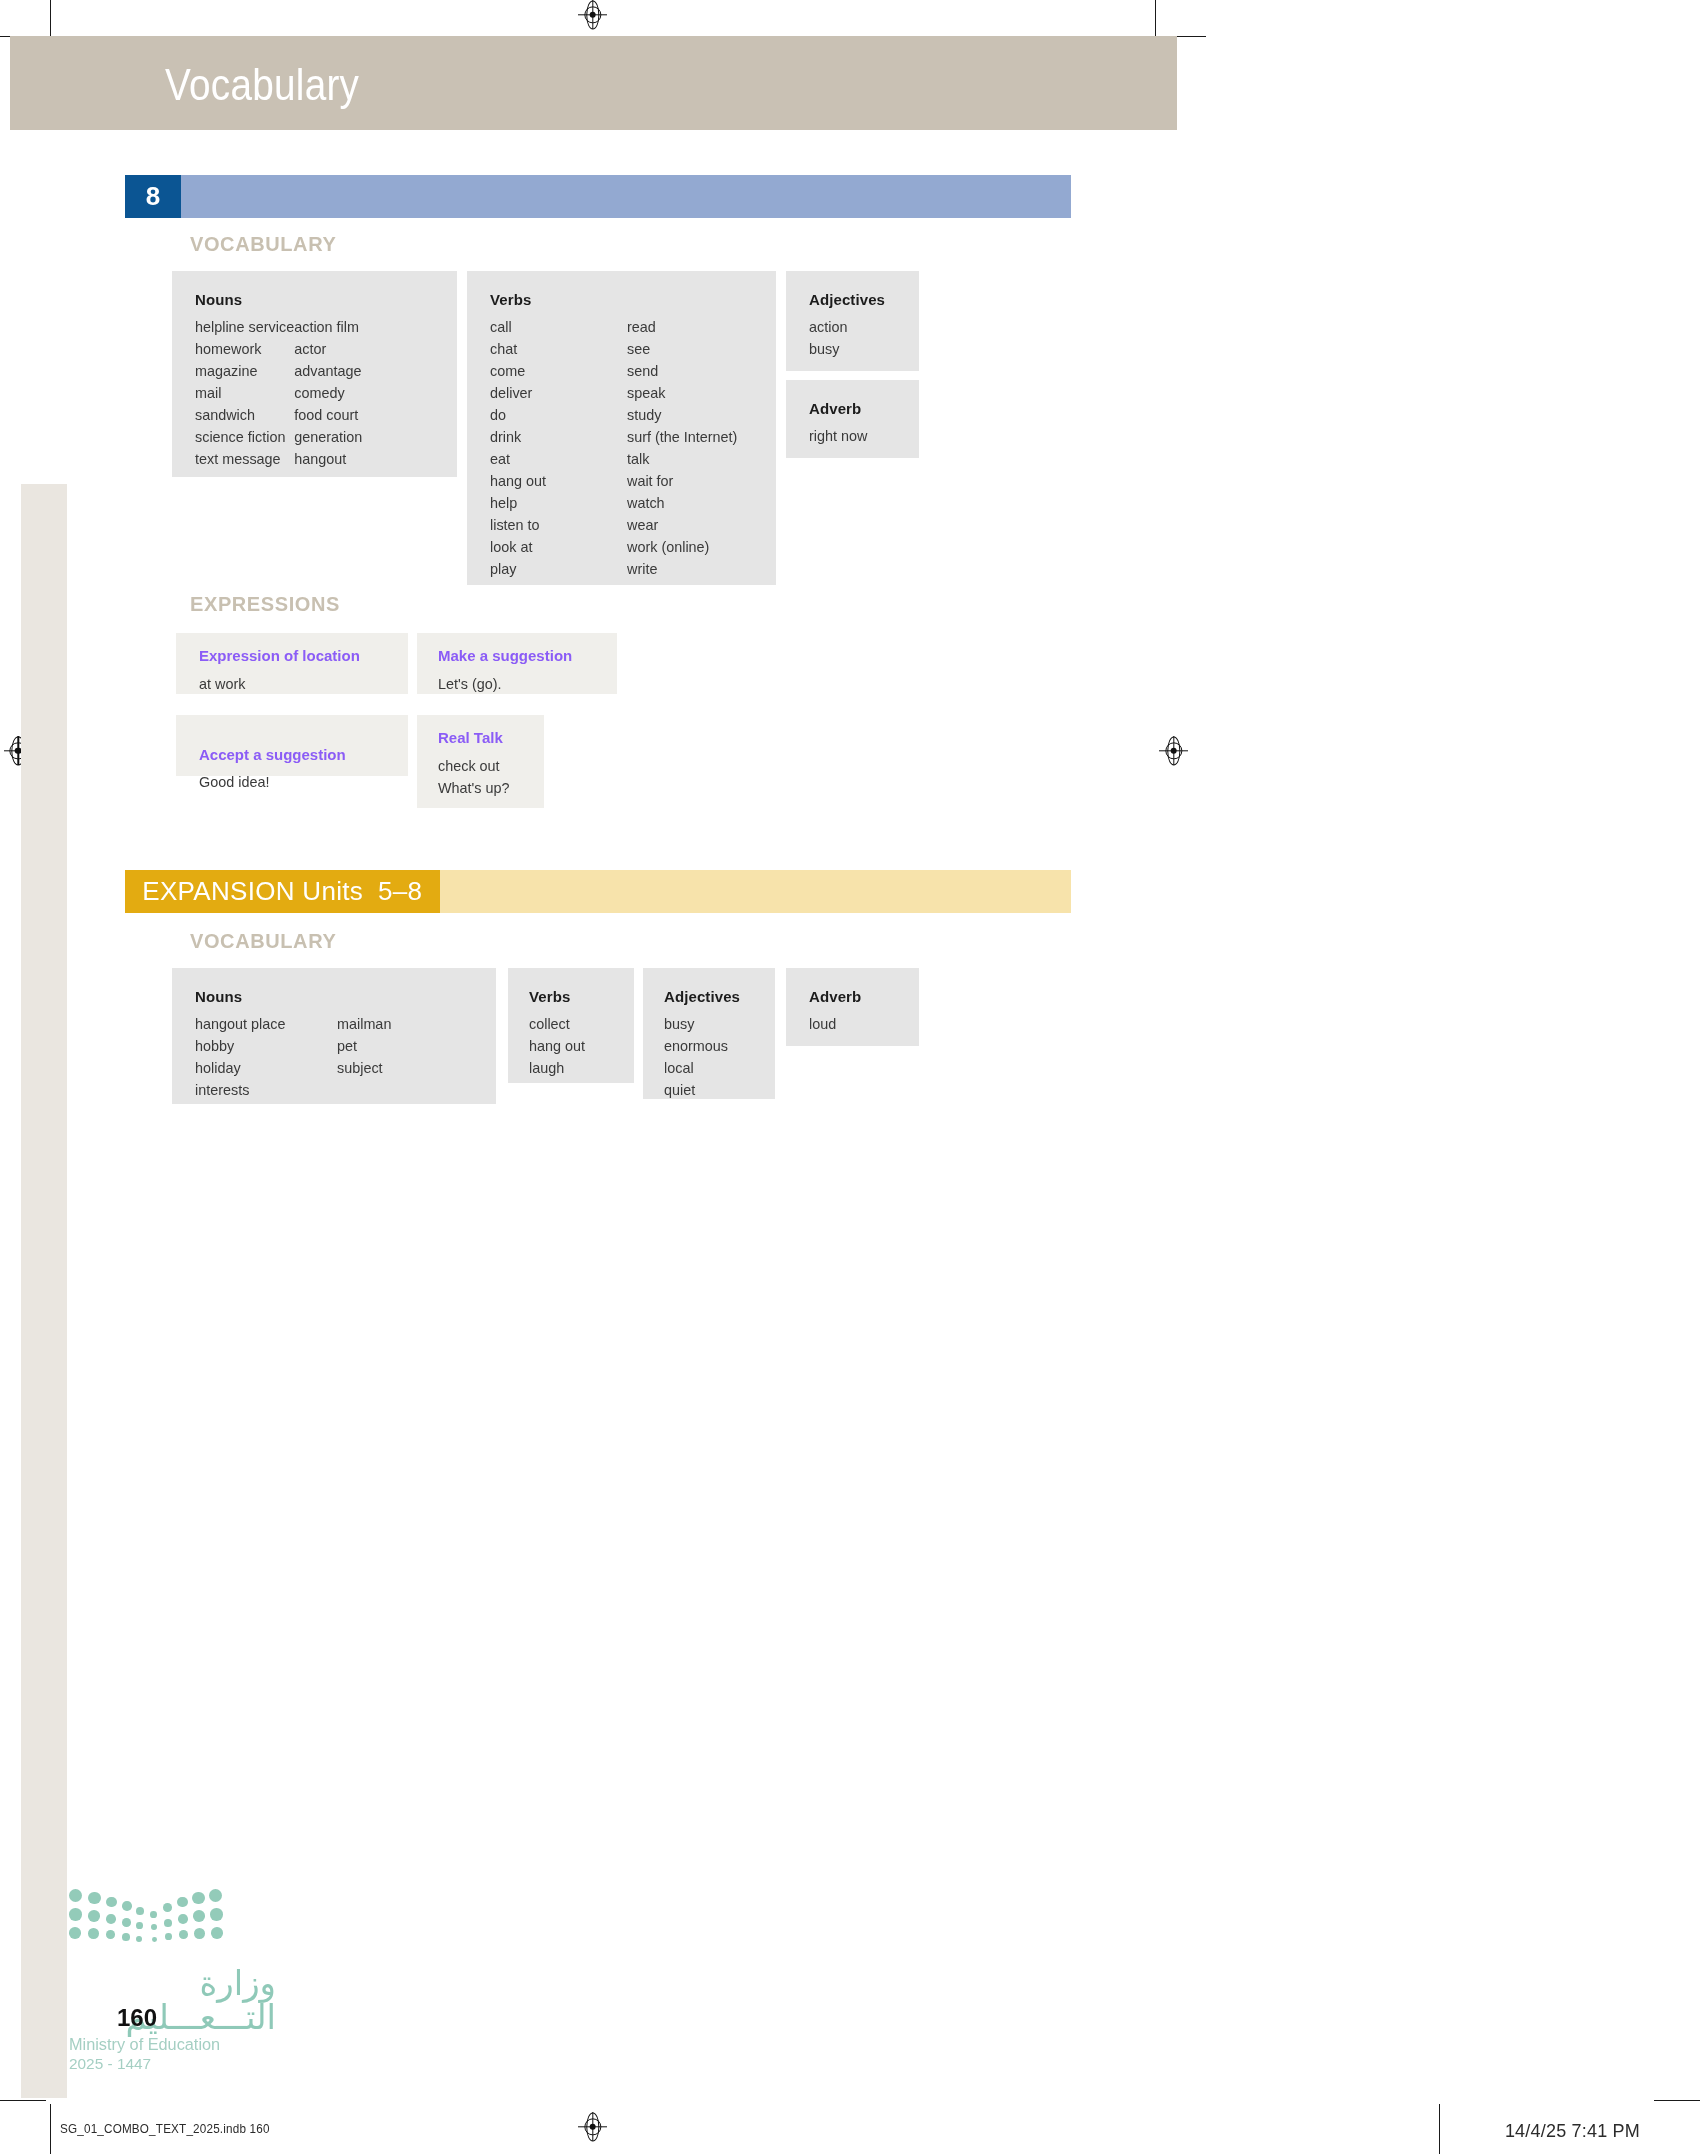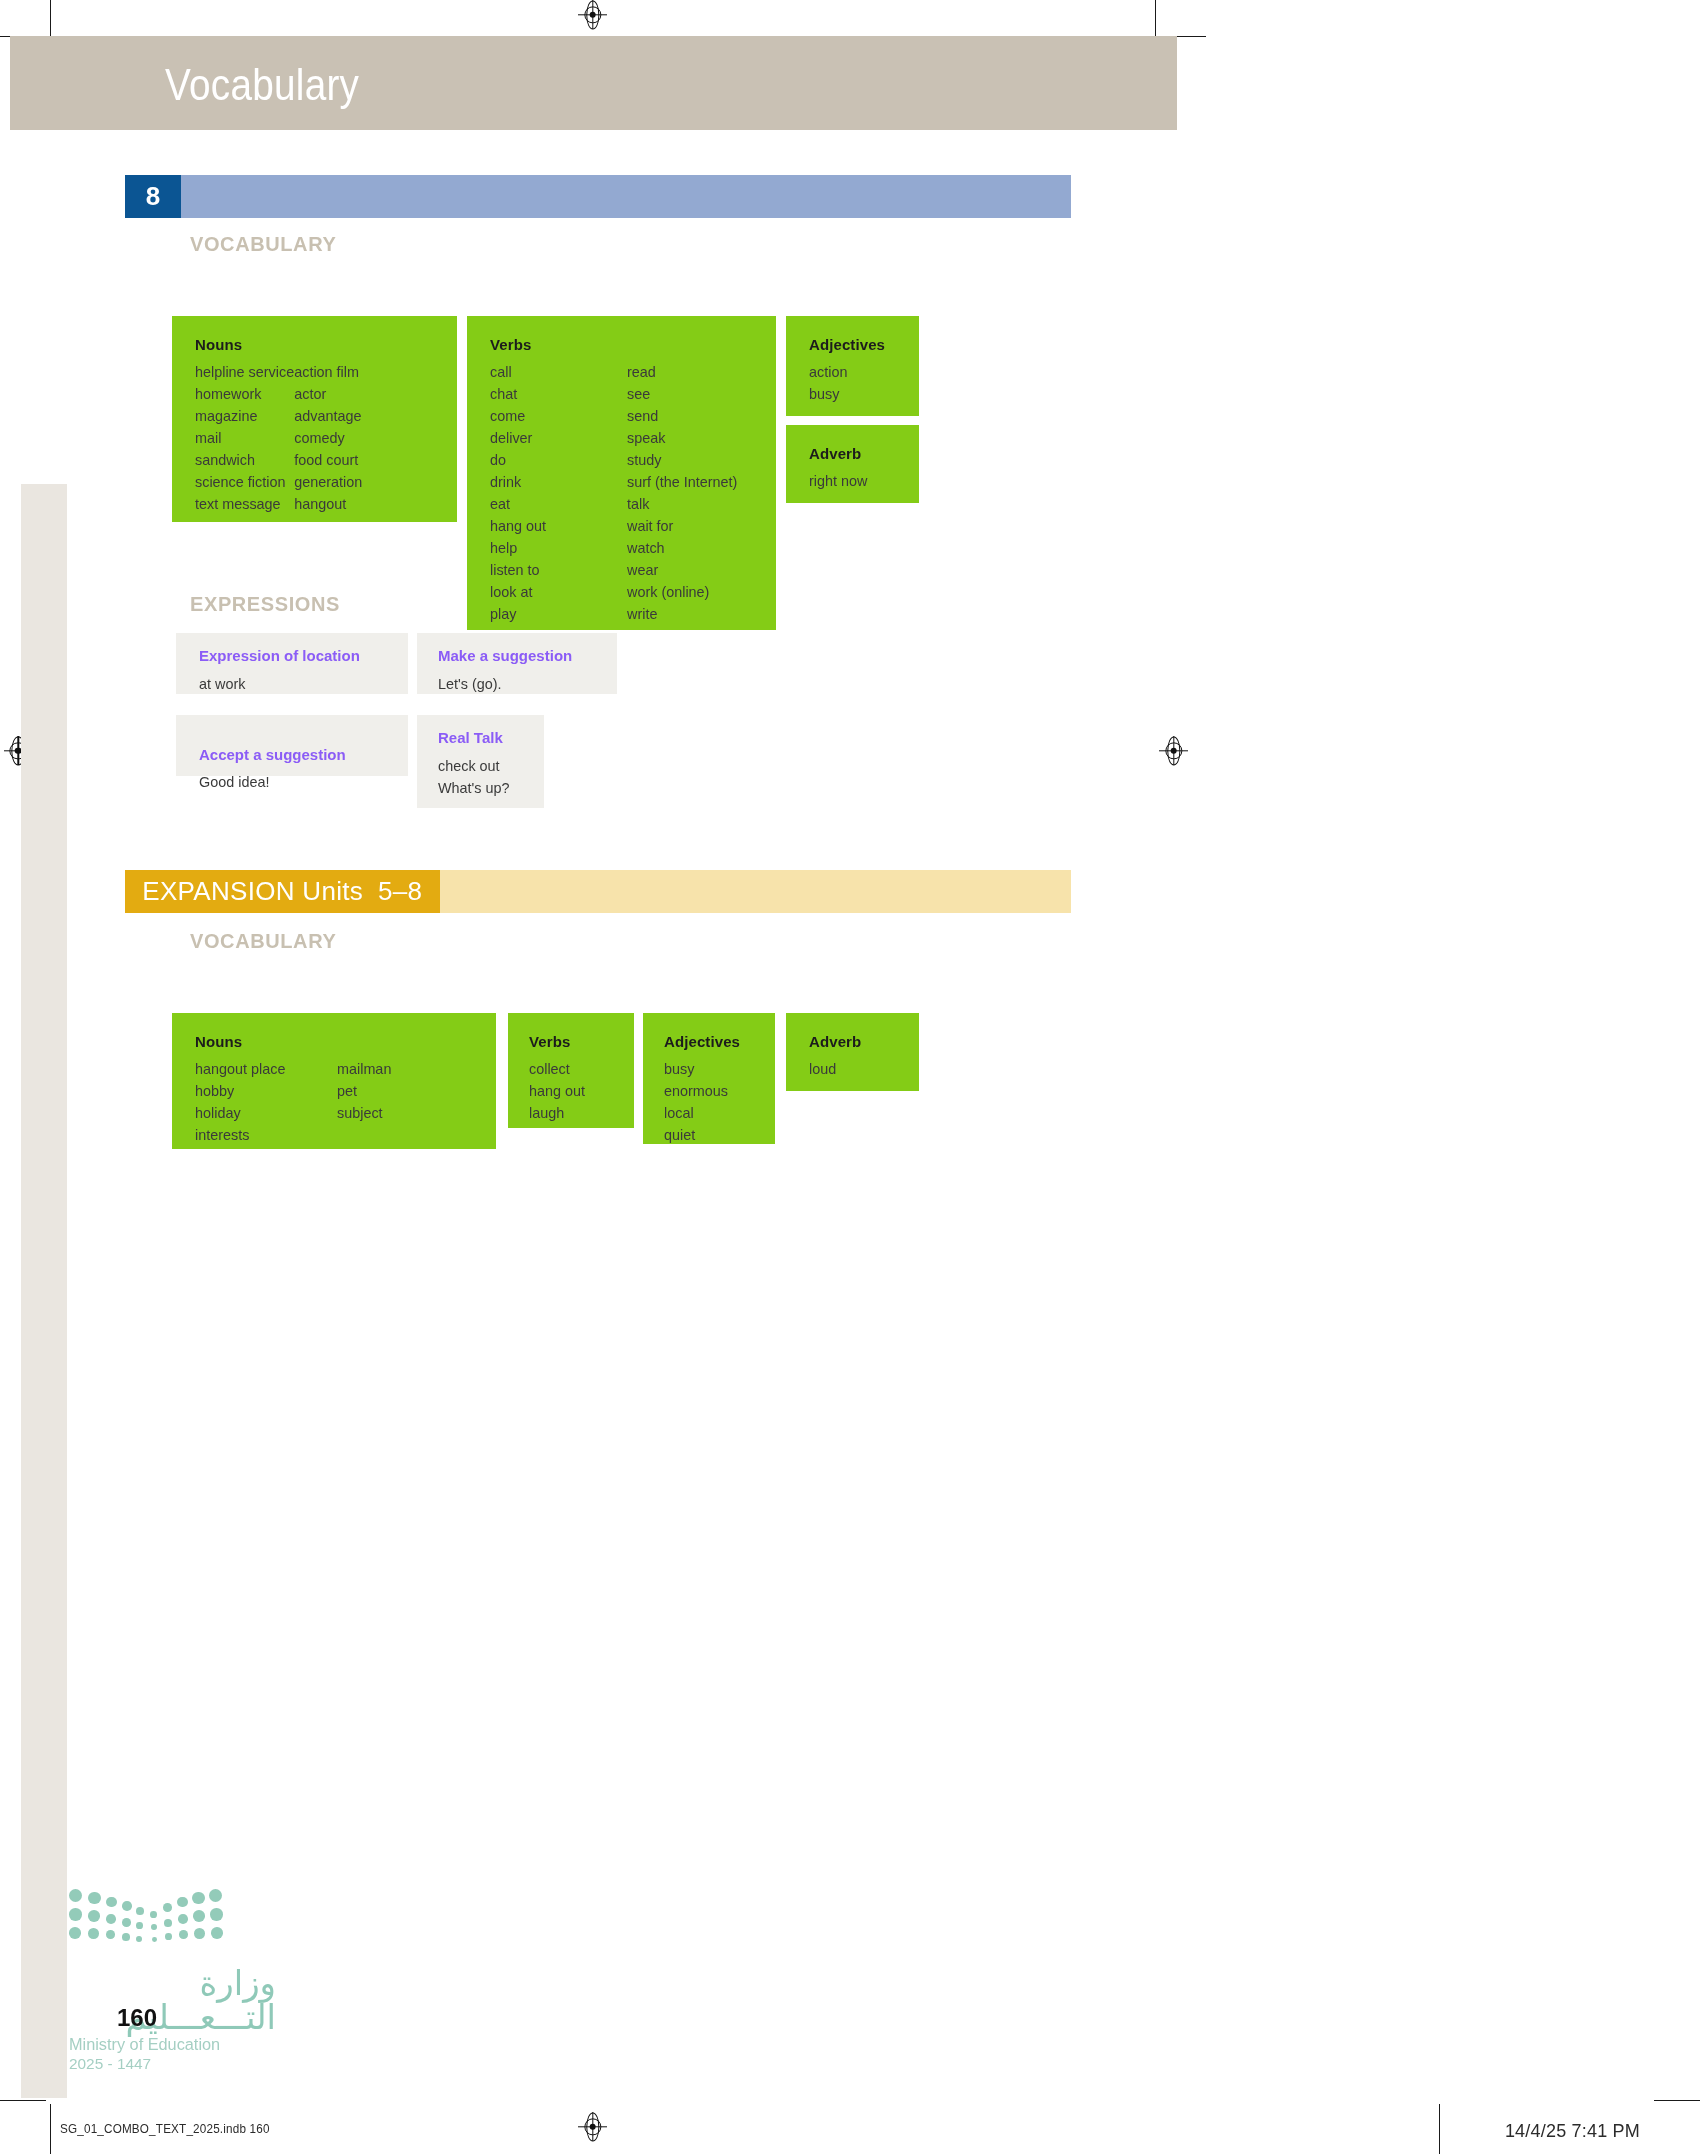--- a/index.html
+++ b/index.html
@@ -163,23 +163,22 @@
     position: absolute;
     color: #c8c0b1;
     font-size: 20px;
     font-weight: 700;
     letter-spacing: 0.6px;
   }
 
   
   .wbox {
     position: absolute;
-    background: #84cc16;
+    background: #e5e5e5;
     box-sizing: border-box;
-    margin-top: 45px;
   }
   .wbox-title {
     font-size: 15px;
     font-weight: 700;
     color: #1c1c1c;
     letter-spacing: 0.1px;
     margin: 0 0 7.7px 0;
     line-height: 1.1;
   }
   .wbox-cols {

